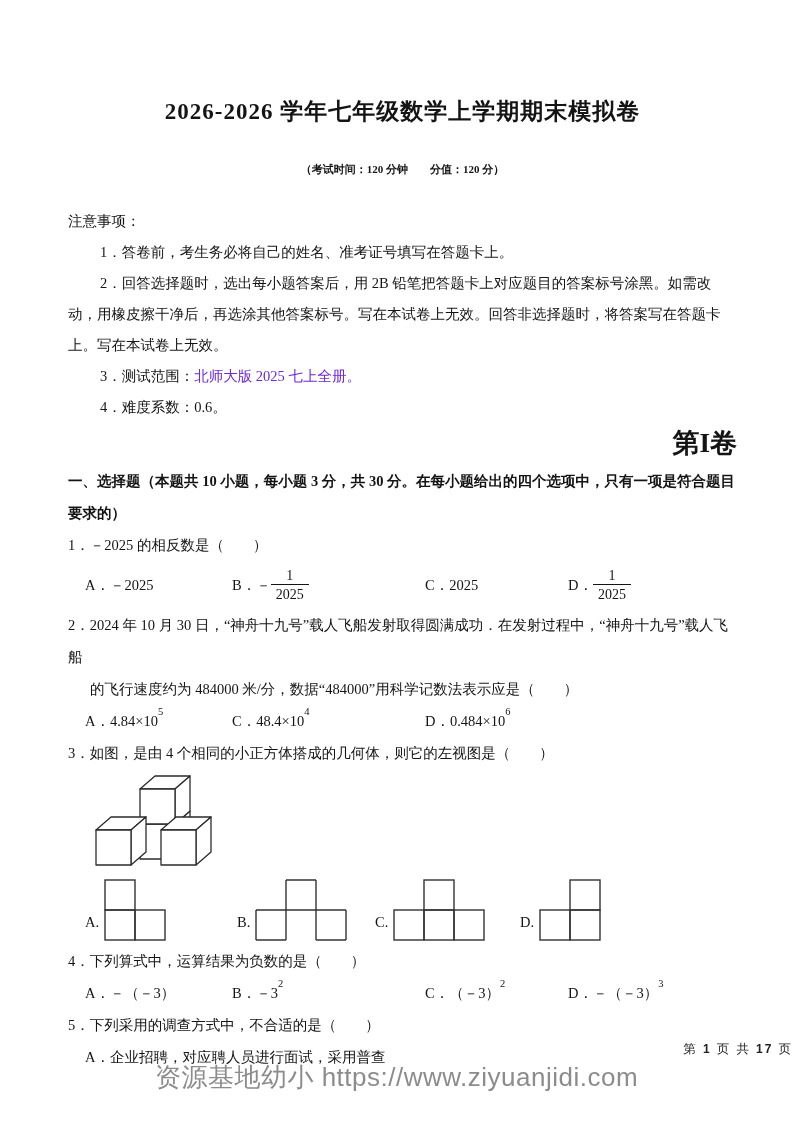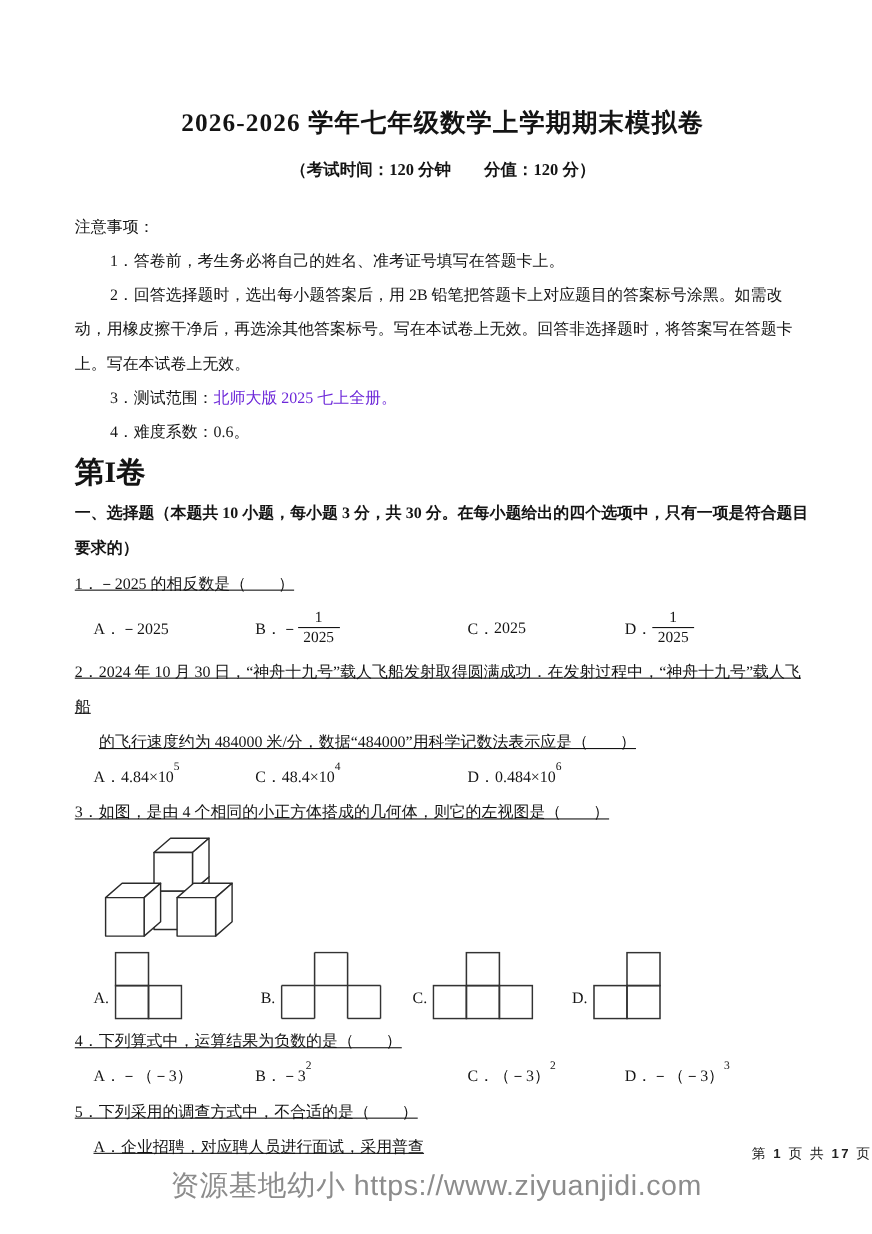--- a/index.html
+++ b/index.html
@@ -11,32 +11,32 @@
   }
   .page {
     position:relative; width:793px; height:1122px;
     padding:94px 56px 0 68px; overflow:hidden; background:#fff;
   }
   .doc-title {
     text-align:center; font-size:23px; font-weight:700;
     line-height:36px; letter-spacing:1px;
   }
   .subtitle {
-    text-align:center; font-size:15px; font-weight:700;
-    margin-top:14px; line-height:22px;
+    text-align:center; font-size:11px; font-weight:700;
+    margin-top:28px; line-height:22px;
   }
   .notices { margin-top:26px; font-size:14.5px; line-height:31px; }
   .notices .n { text-indent:2.2em; }
   .notices .nh { text-indent:0; }
   .red { color:#6d28d9; }
   .volume-title {
-    text-align:left; font-size:27px; font-weight:700; line-height:40px;
+    text-align:right; font-size:27px; font-weight:700; line-height:40px;
   }
   .sec-heading { font-weight:700; font-size:14.5px; line-height:32px; margin-top:2px; }
-  .q { font-size:14.5px; line-height:32px;text-decoration:underline; }
+  .q { font-size:14.5px; line-height:32px; }
   .q .cont { padding-left:22px; }
   .optrow { display:flex; font-size:14.5px; line-height:32px; padding-left:17px;align-items:flex-end; }
   .optrow .o:nth-child(1){ width:147px; }
   .optrow .o:nth-child(2){ width:145px; }
   .optrow .o:nth-child(3){ width:143px;margin-left:48px; }
   .optrow .o:nth-child(4){ flex:1; }
   .frac-row { height:48px; align-items:center; line-height:normal; }
   .frac { display:inline-block; text-align:center; vertical-align:middle; }
   .frac .num { display:block; line-height:17px; font-size:14px; padding:0 5px; }
   .frac .den { display:block; line-height:19px; font-size:14px; border-top:1.2px solid #141414; padding:0 5px; }

